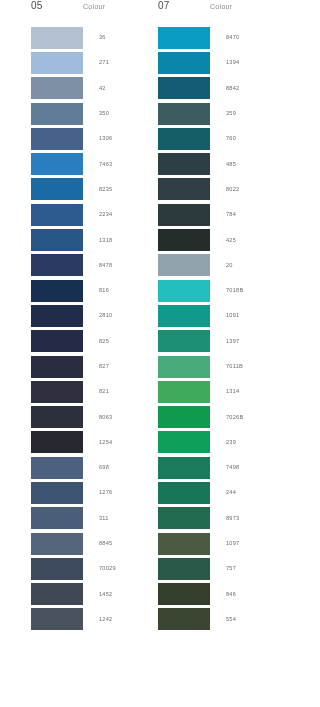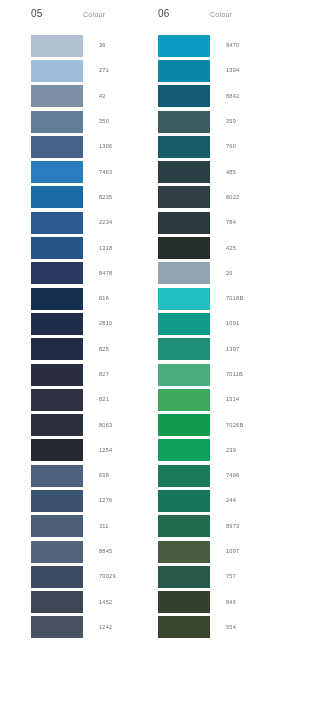--- a/index.html
+++ b/index.html
@@ -13,21 +13,20 @@
   body {
     font-family: "Liberation Sans", sans-serif;
     overflow: hidden;
   }
 
   .sheet {
     position: relative;
     width: 254px;
     height: 707px;
     background: #ffffff;
-    padding-top: 8px;
   }
 
   .columns {
     display: flex;
     width: 100%;
     height: 100%;
   }
 
   .column {
     width: 127px;
@@ -191,21 +190,21 @@
           </div>
           <div class="swatch-row">
             <div class="chip" style="background: rgb(74, 82, 96);"></div>
             <span class="chip-label">1242</span>
           </div>
         </div>
     </div>
 
     <div class="column">
       <div class="col-header">
-        <span class="hdr-num">06</span>
+        <span class="hdr-num">07</span>
         <span class="hdr-colour">Colour</span>
       </div>
       <div class="rows" id="rows-1">
           <div class="swatch-row">
             <div class="chip" style="background: rgb(11, 156, 196);"></div>
             <span class="chip-label">8470</span>
           </div>
           <div class="swatch-row">
             <div class="chip" style="background: rgb(10, 135, 168);"></div>
             <span class="chip-label">1394</span>

